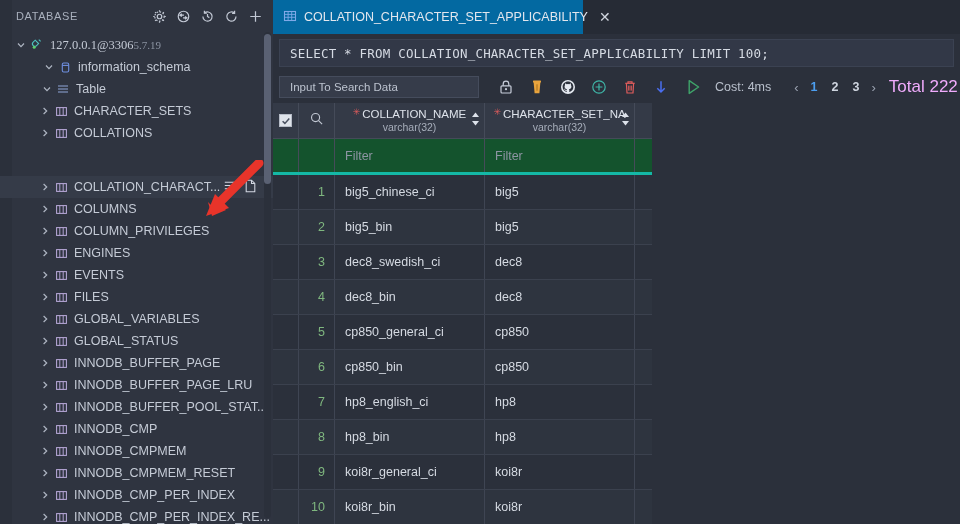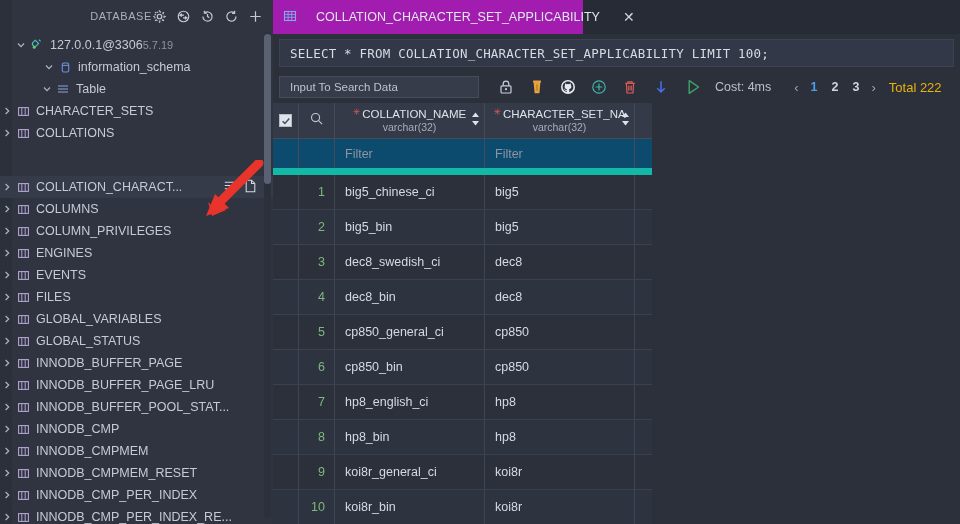--- a/index.html
+++ b/index.html
@@ -19,21 +19,21 @@
     position: relative;
     flex: 0 0 273px;
     overflow: hidden;
   }
   .sb-gutter {
     position: absolute; left: 0; top: 0; width: 12px; height: 524px;
     background: #2b303b;
   }
   .sb-header {
     height: 32px; display: flex; align-items: center;
-    padding-left: 16px; padding-right: 6px; text-align: right;
+    padding-left: 16px; padding-right: 6px;
   }
   .sb-title {
     font-size: 11px; letter-spacing: 0.6px; color: #a9b0bd;
     flex: 1;
   }
   .sb-icons { display: flex; align-items: center; gap: 9px; padding-right: 4px; }
   .sb-icons svg { display: block; }
   .ic { stroke: #c2c8d4; fill: none; stroke-width: 1.3; }
 
   .tree { position: relative; padding-top: 2px; }
@@ -46,41 +46,41 @@
   .chev {
     width: 14px; height: 22px; display: flex; align-items: center; justify-content: center;
     flex: 0 0 14px;
   }
   .chev svg { display: block; }
   .nicon { width: 18px; display: flex; align-items: center; justify-content: center; flex: 0 0 18px; }
   .nlabel { padding-left: 4px; overflow: hidden; text-overflow: ellipsis; }
   .nsub { color: #8b93a1; font-size: 11px; }
   .row-actions { position: absolute; right: 16px; display: flex; gap: 8px; align-items: center; }
 
-  .d0 { padding-left: 14px; }
+  .d0 { padding-left: 14px; font-family: Liberation Serif, serif; }
   .d1 { padding-left: 42px; }
   .d2 { padding-left: 40px; }
-  .d3 { }
+  .d3 { padding-left: 38px; }
 
   .sb-scroll {
     position: absolute; right: 2px; top: 32px; width: 7px; height: 486px;
     background: #2b303b; border-radius: 4px;
   }
   .sb-thumb {
     position: absolute; right: 2px; top: 34px; width: 7px; height: 150px;
     background: #5a6173; border-radius: 4px;
   }
 
   
   .main { flex: 1; position: relative; background: #2b303b; height: 524px; }
 
   .tabbar { height: 34px; background: #262b35; display: flex; align-items: flex-end; }
   .tab {
-    height: 34px; background: #a21caf; display: flex; align-items: center;
-    padding: 0 10px 0 10px; gap: 19px; font-size: 12.5px; color: #e3e7ee;
+    height: 34px; background: #0369a1; display: flex; align-items: center;
+    padding: 0 10px 0 10px; gap: 7px; font-size: 12.5px; color: #e3e7ee;
     max-width: 310px;
   }
   .tab-close { color: #cfd4dd; font-size: 14px; line-height: 1; padding-left: 4px; }
 
   .sqlbar {
     margin: 5px 6px 0 6px; height: 28px;
     background: #323847; border: 1px solid #3b4252;
     display: flex; align-items: center; padding-left: 10px;
     font-family: "DejaVu Sans Mono", monospace; font-size: 12.5px;
     color: #d6dbe4; letter-spacing: 0.2px; white-space: nowrap; overflow: hidden;
@@ -95,41 +95,41 @@
     display: flex; align-items: center; padding-left: 10px;
     font-size: 11.5px; color: #bcc3cf;
   }
   .tb-icons { display: flex; align-items: center; gap: 13px; margin-left: 18px; }
   .tb-icons svg { display: block; }
   .cost { font-size: 12.5px; color: #b9c0cc; margin-left: 12px; white-space: nowrap; }
   .pager { display: flex; align-items: center; gap: 0; margin-left: 18px; font-size: 12.5px; }
   .pg { padding: 0 7px; color: #cfd5df; font-weight: bold; }
   .pg.active { color: #4c9ef0; }
   .pg-arrow { padding: 0 5px; color: #9aa2b0; font-size: 13px; }
-  .total { font-size: 13px; color: #eab308; margin-left: 8px; }
+  .total { font-size: 17px; color: #f0abfc; margin-left: 8px; }
 
   
   .grid { margin-left: 0; width: 379px; }
   .ghead { display: flex; height: 36px; background: #343a47; border-bottom: 1px solid #454b59; }
   .gh-cell {
     border-right: 1px solid #454b59; display: flex; align-items: center;
     justify-content: center; flex-direction: column; position: relative;
   }
   .gh-check { width: 26px; }
   .gh-num { width: 36px; }
   .gh-col { width: 150px; padding: 0 4px; }
   .gh-name { font-size: 11.5px; color: #dde2ea; line-height: 13px; display:flex; align-items:center; }
   .star { color: #e05c5c; font-size: 9px; margin-right: 2px; position: relative; top: -2px;}
   .gh-type { font-size: 10.5px; color: #a7aebb; line-height: 13px; }
   .sortarrows { position: absolute; right: 3px; top: 50%; transform: translateY(-50%); }
   .chkbox {
     width: 13px; height: 13px; background: #dfe3ea; border: 1px solid #b6bcc7;
     display: flex; align-items: center; justify-content: center;
   }
-  .gfilter { display: flex; height: 36px; border-bottom: 7px solid #14b8a6; background:#0c4a6e; }
+  .gfilter { display: flex; height: 36px; border-bottom: 3px solid #14b8a6; background:#14532d; }
   .gf-cell { border-right: 1px solid #454b59; display: flex; align-items: center; padding-left: 10px; }
   .gf-check { width: 26px; }
   .gf-num { width: 36px; }
   .gf-col { width: 150px; font-size: 12.5px; color: #8e95a3; }
   .grow { display: flex; height: 35px; border-bottom: 1px solid #3b414e; }
   .grow.alt { background: #2e343f; }
   .gc { border-right: 1px solid #3f4553; display: flex; align-items: center; }
   .gc-check { width: 26px; }
   .gc-num { width: 36px; justify-content: flex-end; padding-right: 9px; color: #7fb77f; font-size: 12.5px; }
   .gc-val { width: 150px; padding-left: 10px; font-size: 12.5px; color: #d5dae2; }

